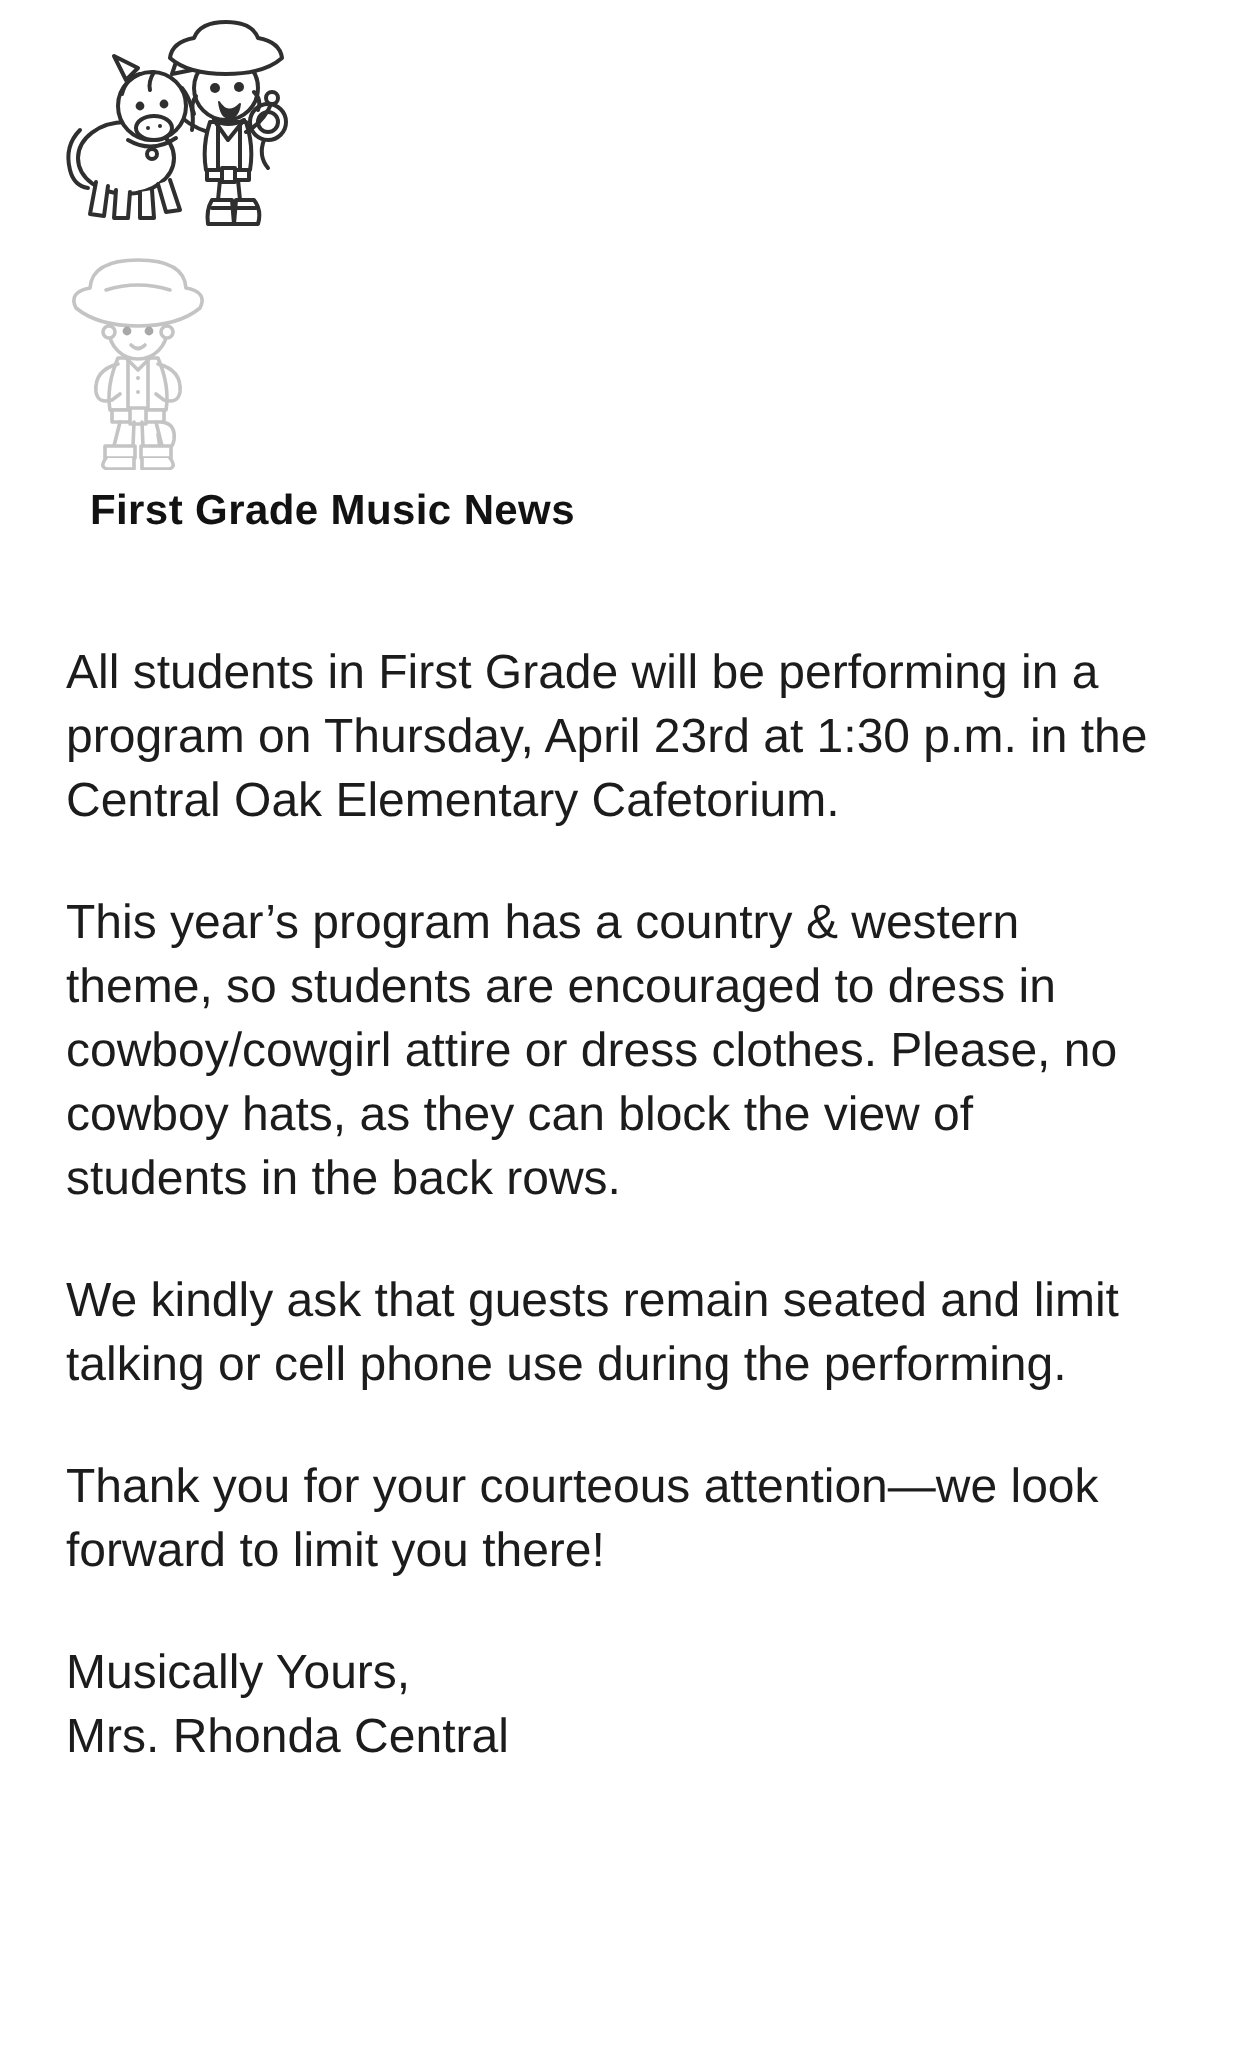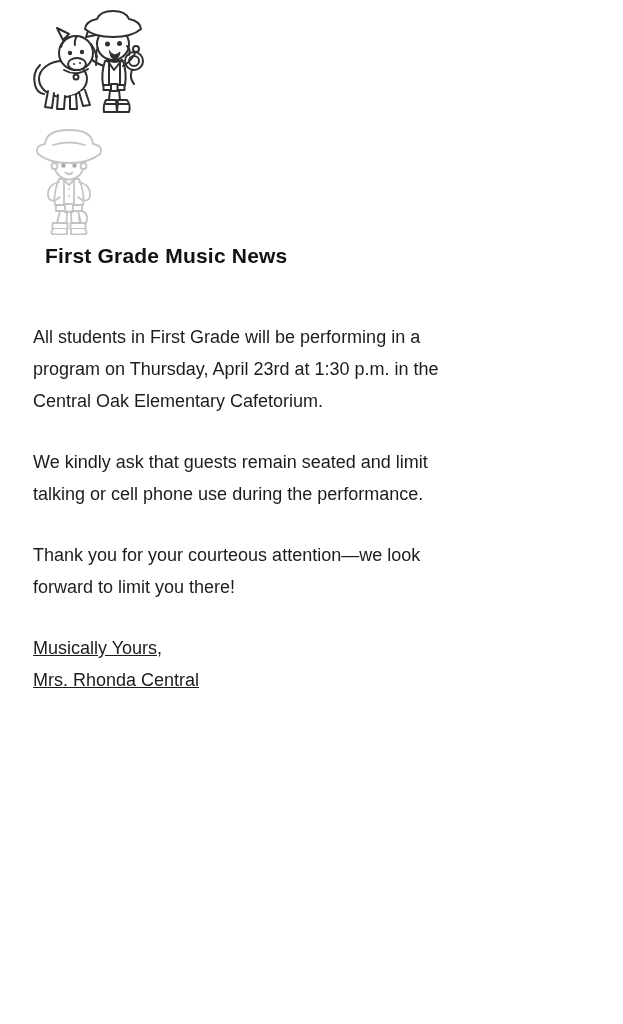--- a/index.html
+++ b/index.html
@@ -24,28 +24,28 @@
     line-height: 26px;
     font-weight: 700;
     color: #121212;
     letter-spacing: 0.2px;
   }
   .content {
     position: absolute;
     left: 33px;
     top: 321px;
     width: 578px;
-    font-size: 18px;
+    font-size: 24px;
     line-height: 32px;
   }
   .content p {
     margin: 0 0 29px 0;
     white-space: pre-line; 
   }
-  .signature { line-height: 32px; text-decoration: underline; }
+  .signature { line-height: 32px; }
   .signature div { white-space: pre-line; }
 </style>
 </head>
 <body>
 
 <div class="page">
 
   <svg class="clipart clipart-pony" viewBox="0 0 114 112" role="img" aria-label="Black line-art cartoon cowgirl wearing a cowboy hat holding a coiled lasso, standing beside a pony">
     <g fill="none" stroke="#2f2f2f" stroke-width="2" stroke-linecap="round" stroke-linejoin="round">
 
@@ -133,22 +133,27 @@
       <path d="M30,60 L36,66 L42,60"></path>
     </g>
   </svg>
 
   <h1 class="doc-title">First Grade Music News</h1>
 
   <div class="content">
     <p>All students in First Grade will be performing in a
 program on Thursday, April 23rd at 1:30 p.m. in the
 Central Oak Elementary Cafetorium.</p>
+    <p>This year’s program has a country &amp; western
+theme, so students are encouraged to dress in
+cowboy/cowgirl attire or dress clothes. Please, no
+cowboy hats, as they can block the view of
+students in the back rows.</p>
     <p>We kindly ask that guests remain seated and limit
-talking or cell phone use during the performance.</p>
+talking or cell phone use during the performing.</p>
     <p>Thank you for your courteous attention—we look
 forward to limit you there!</p>
     <div class="signature">
       <div>Musically Yours,</div>
       <div>Mrs. Rhonda Central</div>
     </div>
   </div>
 
 </div>
 

